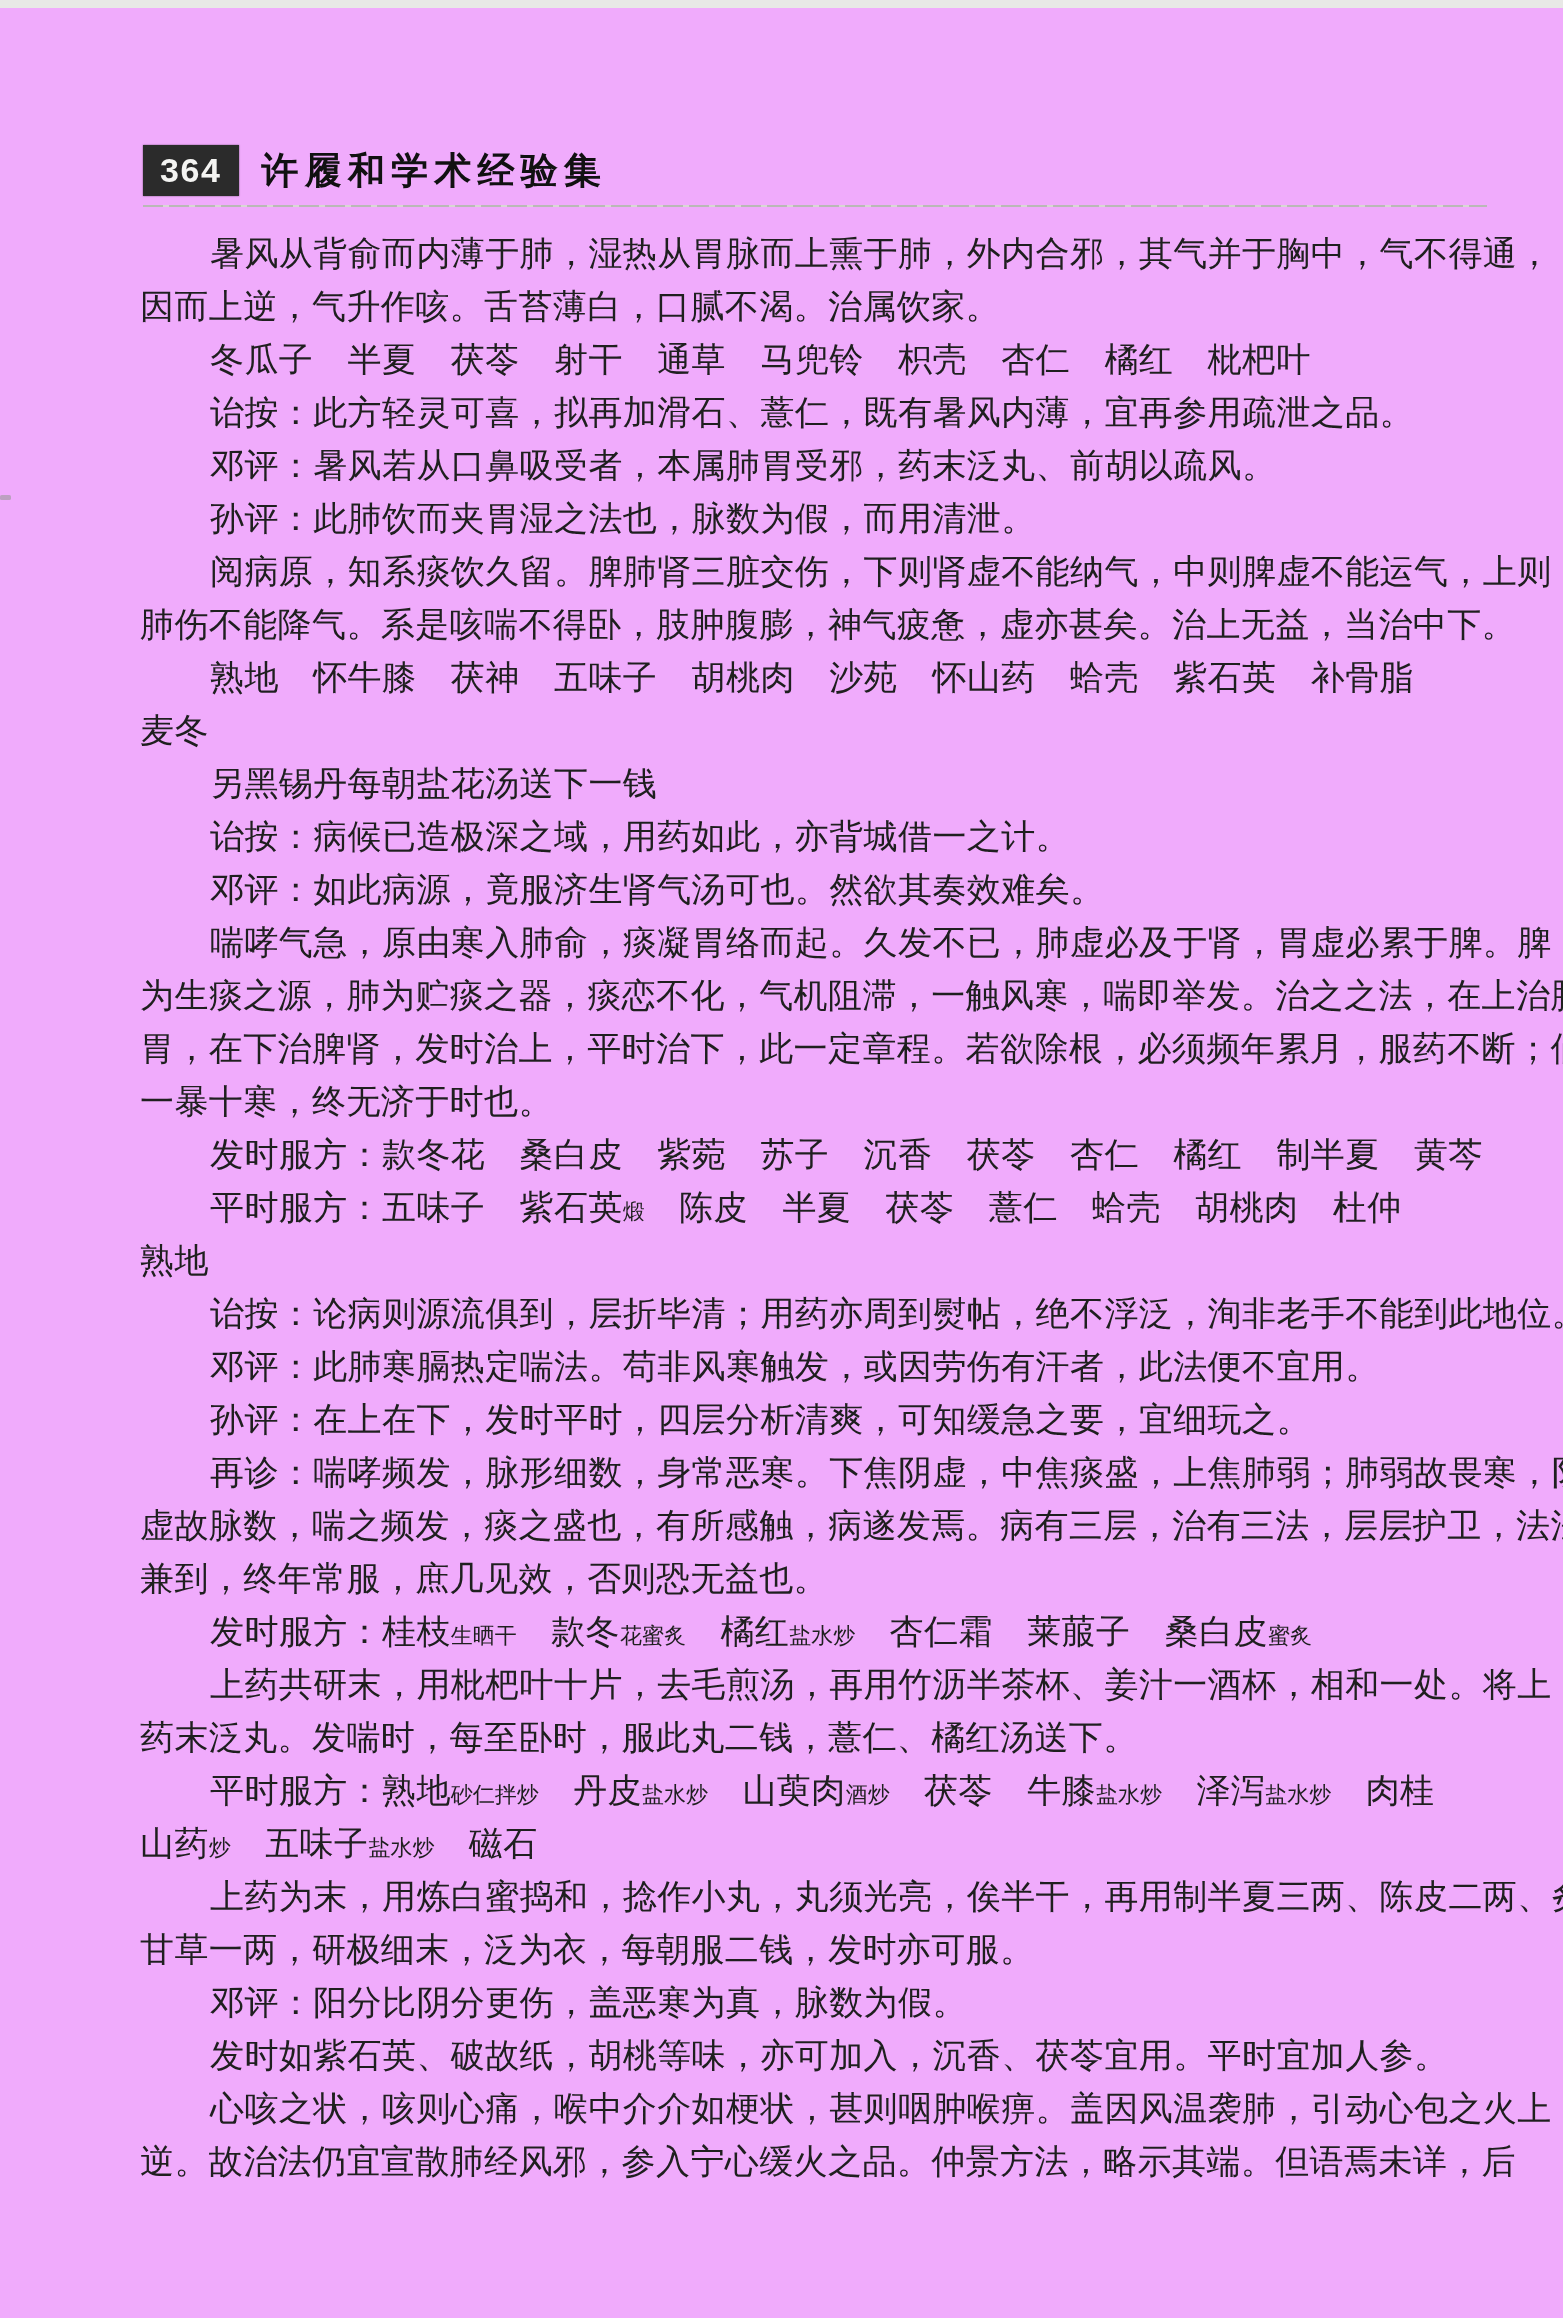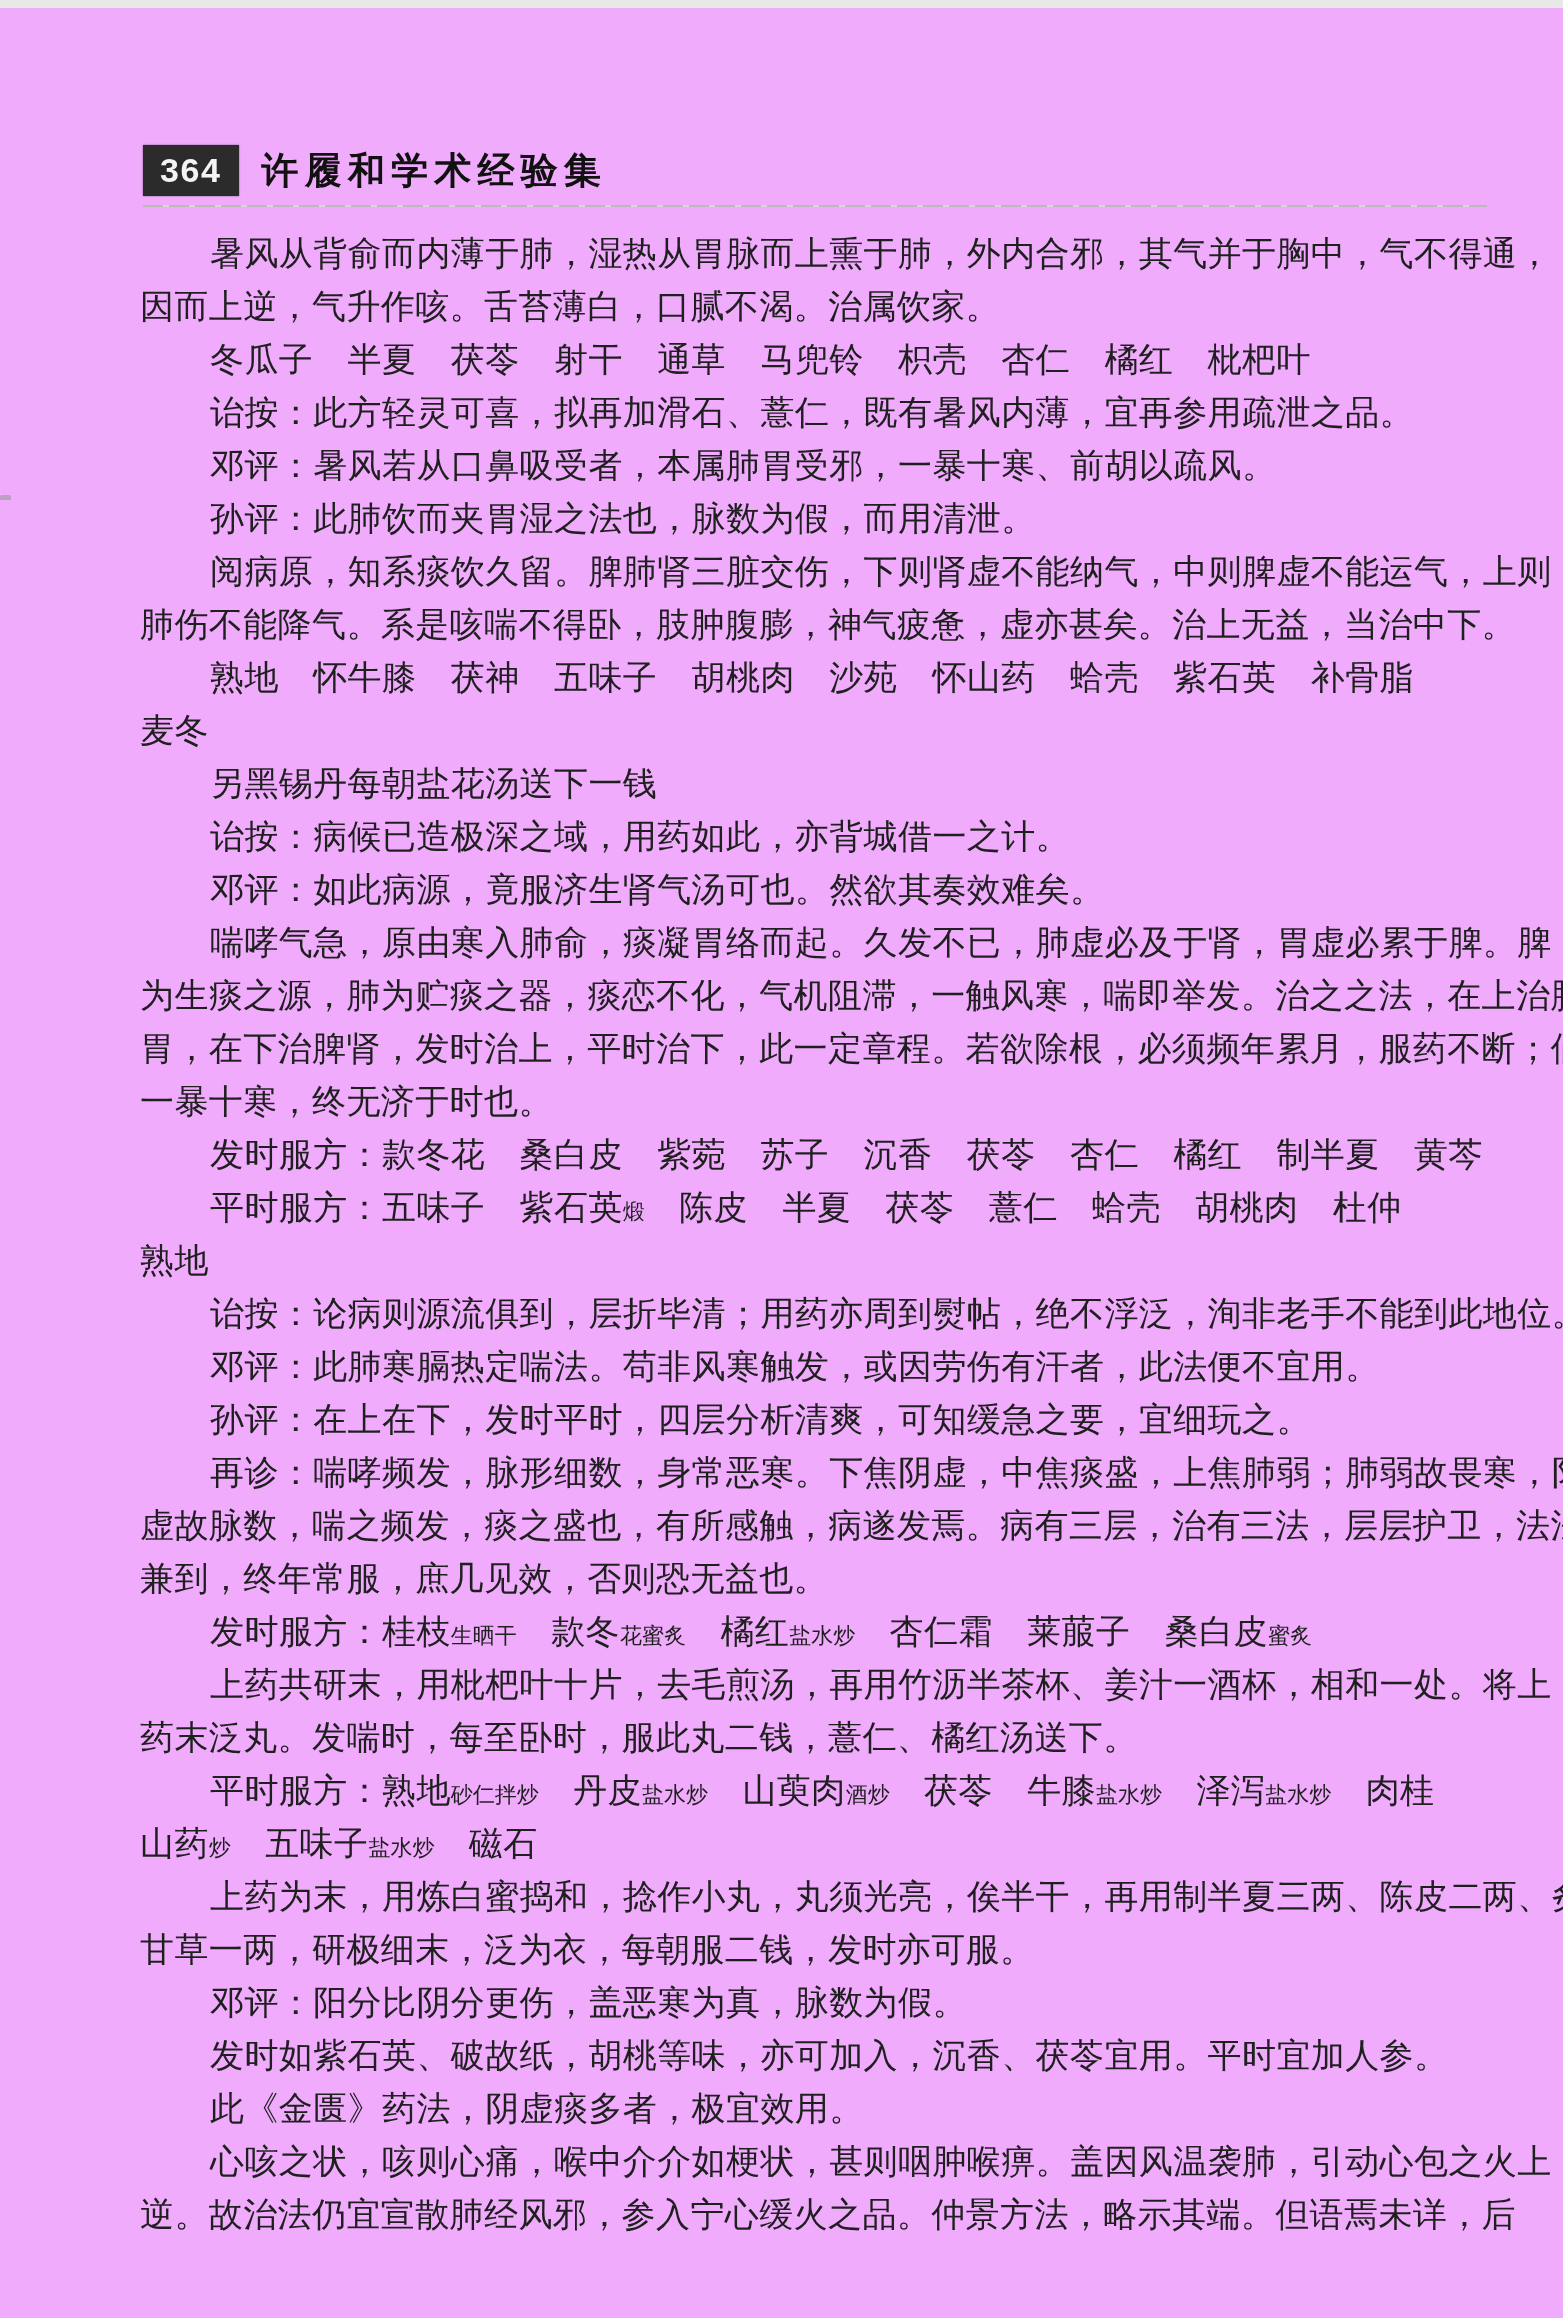--- a/index.html
+++ b/index.html
@@ -63,21 +63,21 @@
   </div>
 
   <div class="header-divider"></div>
   <div class="edge-speck"></div>
 
   <div class="textblock" id="text-lines">
       <div class="line indent"><span class="seg-normal">暑风从背俞而内薄于肺，湿热从胃脉而上熏于肺，外内合邪，其气并于胸中，气不得通，</span></div>
       <div class="line"><span class="seg-normal">因而上逆，气升作咳。舌苔薄白，口腻不渴。治属饮家。</span></div>
       <div class="line indent"><span class="seg-normal">冬瓜子　半夏　茯苓　射干　通草　马兜铃　枳壳　杏仁　橘红　枇杷叶</span></div>
       <div class="line indent"><span class="seg-normal">诒按：此方轻灵可喜，拟再加滑石、薏仁，既有暑风内薄，宜再参用疏泄之品。</span></div>
-      <div class="line indent"><span class="seg-normal">邓评：暑风若从口鼻吸受者，本属肺胃受邪，一暴十寒、前胡以疏风。</span></div>
+      <div class="line indent"><span class="seg-normal">邓评：暑风若从口鼻吸受者，本属肺胃受邪，药末泛丸、前胡以疏风。</span></div>
       <div class="line indent"><span class="seg-normal">孙评：此肺饮而夹胃湿之法也，脉数为假，而用清泄。</span></div>
       <div class="line indent"><span class="seg-normal">阅病原，知系痰饮久留。脾肺肾三脏交伤，下则肾虚不能纳气，中则脾虚不能运气，上则</span></div>
       <div class="line"><span class="seg-normal">肺伤不能降气。系是咳喘不得卧，肢肿腹膨，神气疲惫，虚亦甚矣。治上无益，当治中下。</span></div>
       <div class="line indent"><span class="seg-normal">熟地　怀牛膝　茯神　五味子　胡桃肉　沙苑　怀山药　蛤壳　紫石英　补骨脂</span></div>
       <div class="line"><span class="seg-normal">麦冬</span></div>
       <div class="line indent"><span class="seg-normal">另黑锡丹每朝盐花汤送下一钱</span></div>
       <div class="line indent"><span class="seg-normal">诒按：病候已造极深之域，用药如此，亦背城借一之计。</span></div>
       <div class="line indent"><span class="seg-normal">邓评：如此病源，竟服济生肾气汤可也。然欲其奏效难矣。</span></div>
       <div class="line indent"><span class="seg-normal">喘哮气急，原由寒入肺俞，痰凝胃络而起。久发不已，肺虚必及于肾，胃虚必累于脾。脾</span></div>
       <div class="line"><span class="seg-normal">为生痰之源，肺为贮痰之器，痰恋不化，气机阻滞，一触风寒，喘即举发。治之之法，在上治肺</span></div>
@@ -94,19 +94,18 @@
       <div class="line"><span class="seg-normal">兼到，终年常服，庶几见效，否则恐无益也。</span></div>
       <div class="line indent"><span class="seg-normal">发时服方：桂枝</span><span class="seg-small">生晒干</span><span class="seg-normal">　款冬</span><span class="seg-small">花蜜炙</span><span class="seg-normal">　橘红</span><span class="seg-small">盐水炒</span><span class="seg-normal">　杏仁霜　莱菔子　桑白皮</span><span class="seg-small">蜜炙</span></div>
       <div class="line indent"><span class="seg-normal">上药共研末，用枇杷叶十片，去毛煎汤，再用竹沥半茶杯、姜汁一酒杯，相和一处。将上</span></div>
       <div class="line"><span class="seg-normal">药末泛丸。发喘时，每至卧时，服此丸二钱，薏仁、橘红汤送下。</span></div>
       <div class="line indent"><span class="seg-normal">平时服方：熟地</span><span class="seg-small">砂仁拌炒</span><span class="seg-normal">　丹皮</span><span class="seg-small">盐水炒</span><span class="seg-normal">　山萸肉</span><span class="seg-small">酒炒</span><span class="seg-normal">　茯苓　牛膝</span><span class="seg-small">盐水炒</span><span class="seg-normal">　泽泻</span><span class="seg-small">盐水炒</span><span class="seg-normal">　肉桂</span></div>
       <div class="line"><span class="seg-normal">山药</span><span class="seg-small">炒</span><span class="seg-normal">　五味子</span><span class="seg-small">盐水炒</span><span class="seg-normal">　磁石</span></div>
       <div class="line indent"><span class="seg-normal">上药为末，用炼白蜜捣和，捻作小丸，丸须光亮，俟半干，再用制半夏三两、陈皮二两、炙</span></div>
       <div class="line"><span class="seg-normal">甘草一两，研极细末，泛为衣，每朝服二钱，发时亦可服。</span></div>
       <div class="line indent"><span class="seg-normal">邓评：阳分比阴分更伤，盖恶寒为真，脉数为假。</span></div>
       <div class="line indent"><span class="seg-normal">发时如紫石英、破故纸，胡桃等味，亦可加入，沉香、茯苓宜用。平时宜加人参。</span></div>
-      <div class="line indent"><span class="seg-normal">此《金匮》药法，阴虚痰多者，极宜效用。</span></div>
       <div class="line indent"><span class="seg-normal">心咳之状，咳则心痛，喉中介介如梗状，甚则咽肿喉痹。盖因风温袭肺，引动心包之火上</span></div>
       <div class="line"><span class="seg-normal">逆。故治法仍宜宣散肺经风邪，参入宁心缓火之品。仲景方法，略示其端。但语焉未详，后</span></div>
     </div>
 
 </div>
 
 
 </body></html>

